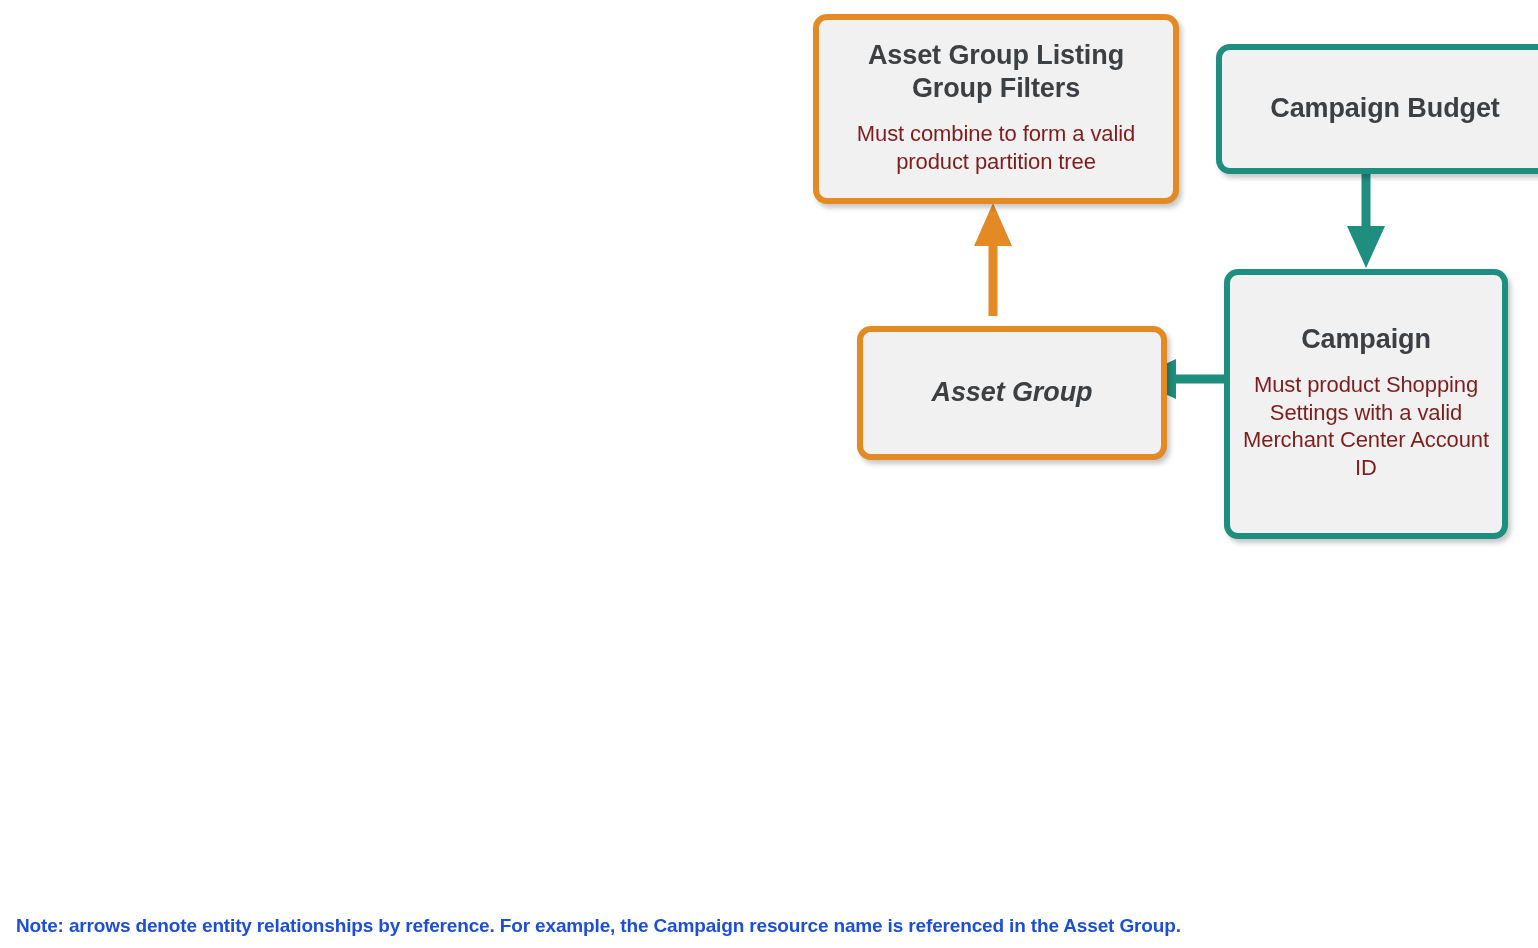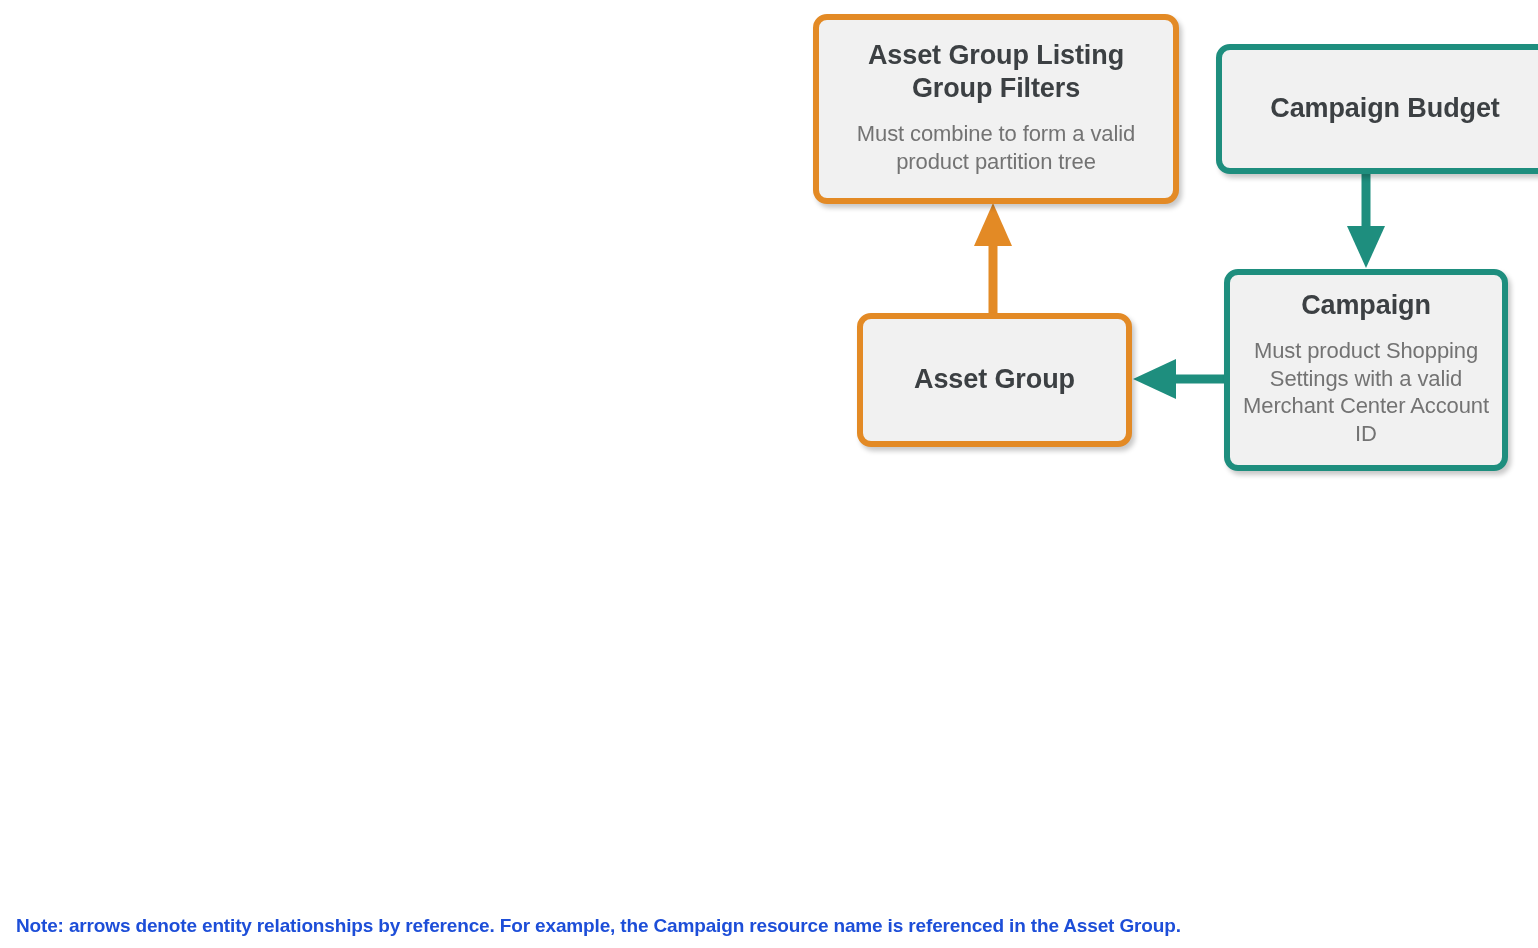--- a/index.html
+++ b/index.html
@@ -38,30 +38,30 @@
     font-weight: bold;
     font-size: 27px;
     line-height: 1.24;
     color: #3C4043;
     letter-spacing: -0.1px;
   }
   .node-sub {
     font-weight: normal;
     font-size: 22px;
     line-height: 1.25;
-    color: #737373;
+    color: #7f1d1d;
     margin-top: 7px;
     letter-spacing: -0.1px;
   }
 
   
   #node-aglgf      { left: 813px;  top: 14px;  width: 366px; height: 190px; padding: 6px 14px 10px; }
-  #node-assetgroup { left: 857px;  top: 313px; width: 275px; height: 134px; }
+  #node-assetgroup { left: 857px;  top: 326px; width: 310px; height: 134px; font-style: italic; }
   #node-budget     { left: 1216px; top: 44px;  width: 338px; height: 130px; }
-  #node-campaign   { left: 1224px; top: 269px; width: 284px; height: 202px; padding: 4px 10px 8px; }
+  #node-campaign   { left: 1224px; top: 269px; width: 284px; height: 270px; padding: 4px 10px 8px; }
 
   .edge-svg {
     position: absolute;
     left: 0;
     top: 0;
     width: 1538px;
     height: 948px;
     z-index: 1;
     overflow: visible;
   }

